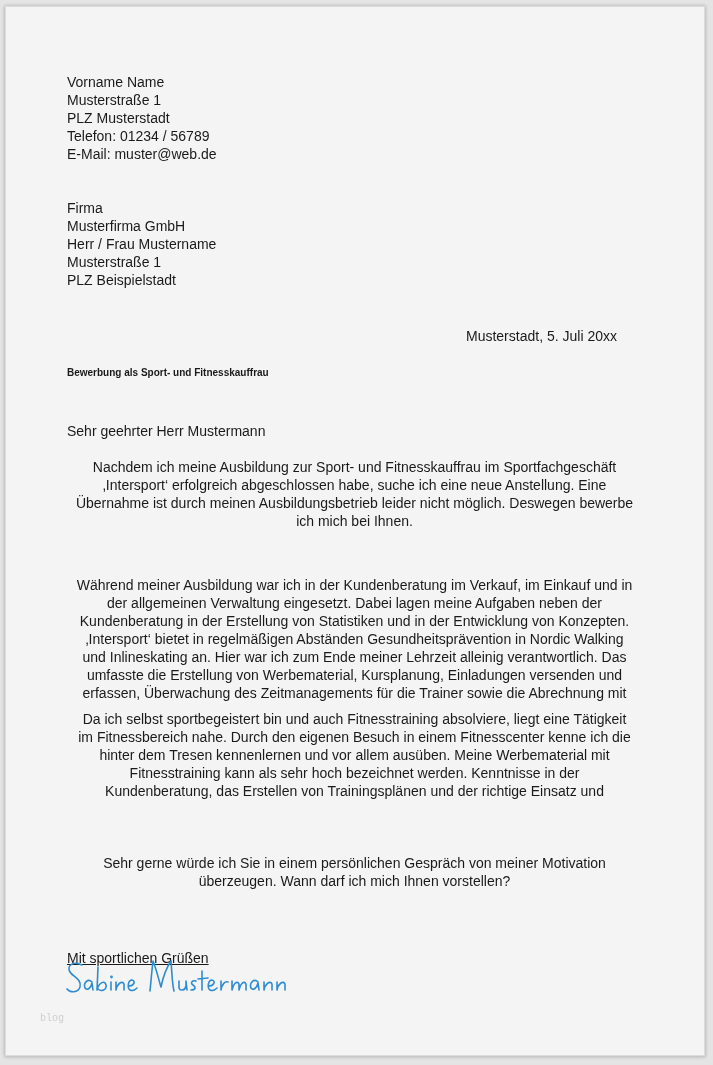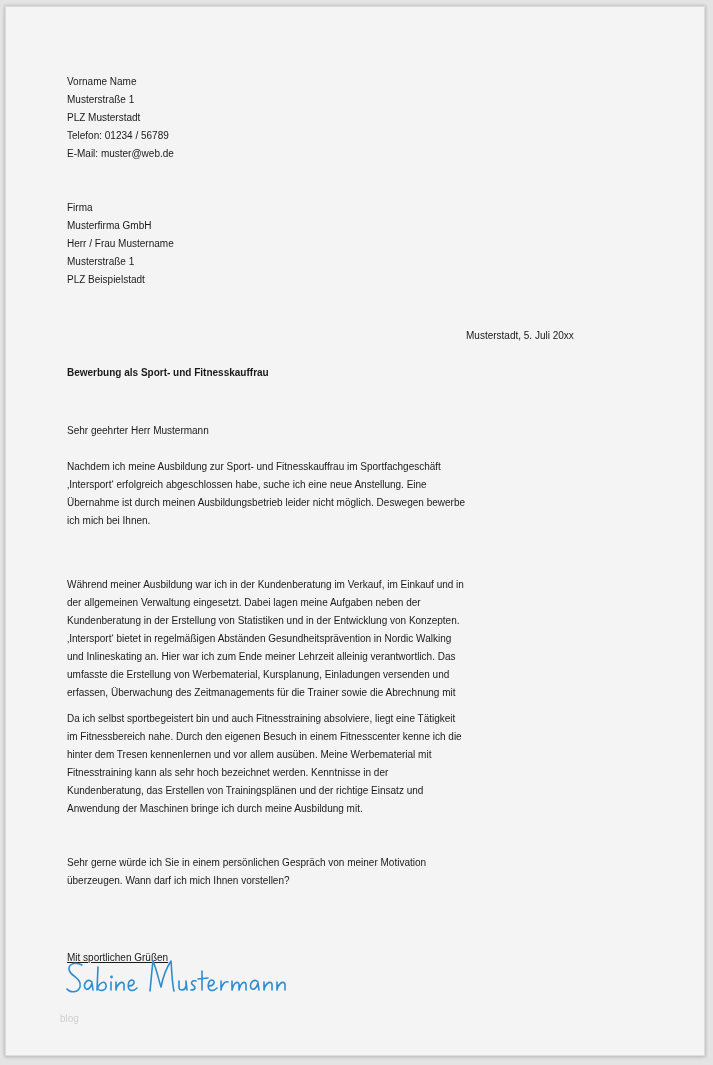--- a/index.html
+++ b/index.html
@@ -20,21 +20,21 @@
       top: 6px;
       width: 700px;
       height: 1050px;
       background: #f4f4f4;
       box-shadow: 0 0 3px 1px rgba(0,0,0,0.12), 0 1px 4px rgba(0,0,0,0.10);
       border: 1px solid #dcdcdc;
       box-sizing: border-box;
     }
     .text {
       color: #1a1a1a;
-      font-size: 10px;
+      font-size: 14px;
       line-height: 18px;
     }
     .block {
       position: absolute;
       left: 61px;
     }
     .line { display: block; white-space: nowrap; }
     .sender { top: 66px; }
     .recipient { top: 192px; }
     .date {
@@ -46,41 +46,41 @@
     .subject {
       top: 357px;
       font-weight: bold;
       font-size: 10px;
     }
     .salutation { top: 415px; }
     .para {
       position: absolute;
       left: 61px;
       width: 575px;
+      text-align: center;
     }
     .p1 { top: 451px; }
     .p2 { top: 541px; margin-top: 28px; }
     .p3 { top: 703px; }
     .p4 { top: 847px; }
     .closing { top: 942px; text-decoration: underline; }
     .signature {
       position: absolute;
       left: 58px;
       top: 948px;
       width: 230px;
       height: 48px;
     }
     .watermark {
       position: absolute;
       left: 34px;
       top: 1006px;
-      font-family: Liberation Sans, sans-serif;
+      font-family: Liberation Mono, monospace;
       font-size: 10px;
       color: #cfcfcf;
-      margin-left: 20px;
     }
   </style>
 </head>
 <body>
 
 <div class="page">
 
   <div class="block text sender">
     <span class="line">Vorname Name</span>
     <span class="line">Musterstraße 1</span>
@@ -119,21 +119,20 @@
     <span class="line">umfasste die Erstellung von Werbematerial, Kursplanung, Einladungen versenden und</span>
     <span class="line">erfassen, Überwachung des Zeitmanagements für die Trainer sowie die Abrechnung mit</span>
   </div>
 
   <div class="para text p3">
     <span class="line">Da ich selbst sportbegeistert bin und auch Fitnesstraining absolviere, liegt eine Tätigkeit</span>
     <span class="line">im Fitnessbereich nahe. Durch den eigenen Besuch in einem Fitnesscenter kenne ich die</span>
     <span class="line">hinter dem Tresen kennenlernen und vor allem ausüben. Meine Werbematerial mit</span>
     <span class="line">Fitnesstraining kann als sehr hoch bezeichnet werden. Kenntnisse in der</span>
     <span class="line">Kundenberatung, das Erstellen von Trainingsplänen und der richtige Einsatz und</span>
-    <span class="line">Anwendung der Maschinen bringe ich durch meine Ausbildung mit.</span>
   </div>
 
   <div class="para text p4">
     <span class="line">Sehr gerne würde ich Sie in einem persönlichen Gespräch von meiner Motivation</span>
     <span class="line">überzeugen. Wann darf ich mich Ihnen vorstellen?</span>
   </div>
 
   <div class="block text closing">Mit sportlichen Grüßen</div>
 
   <div class="signature">

